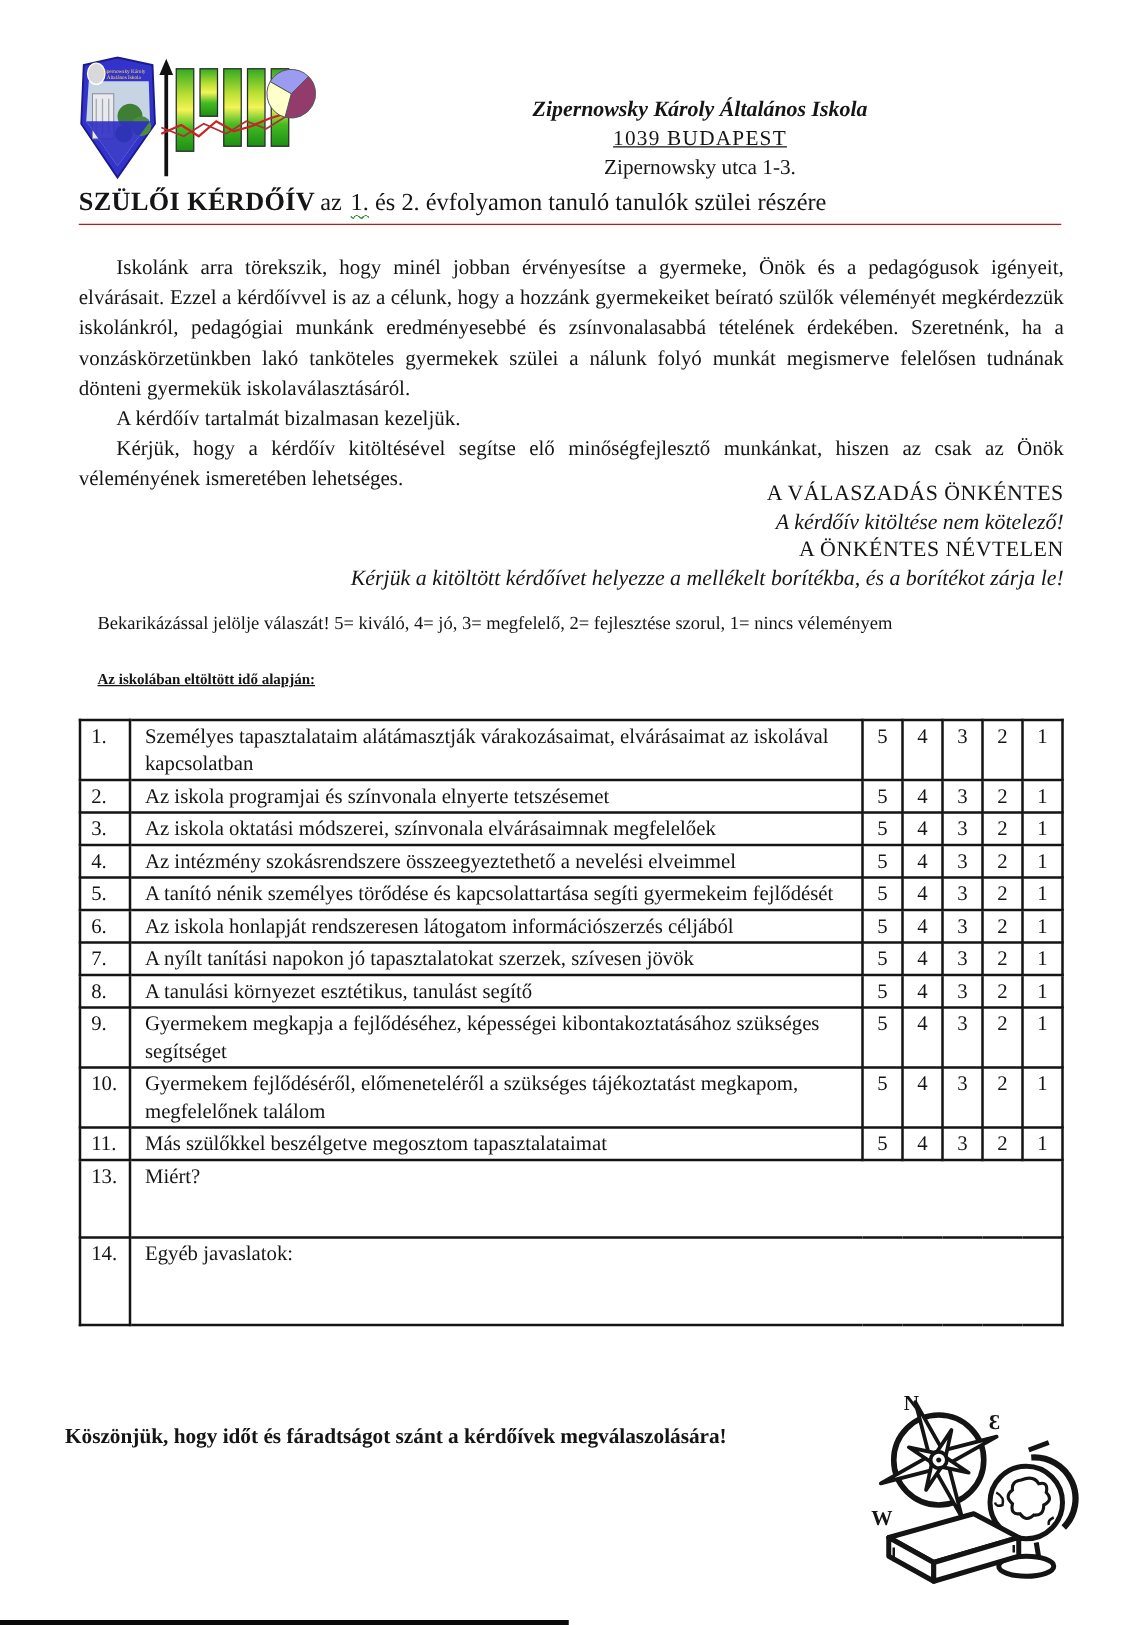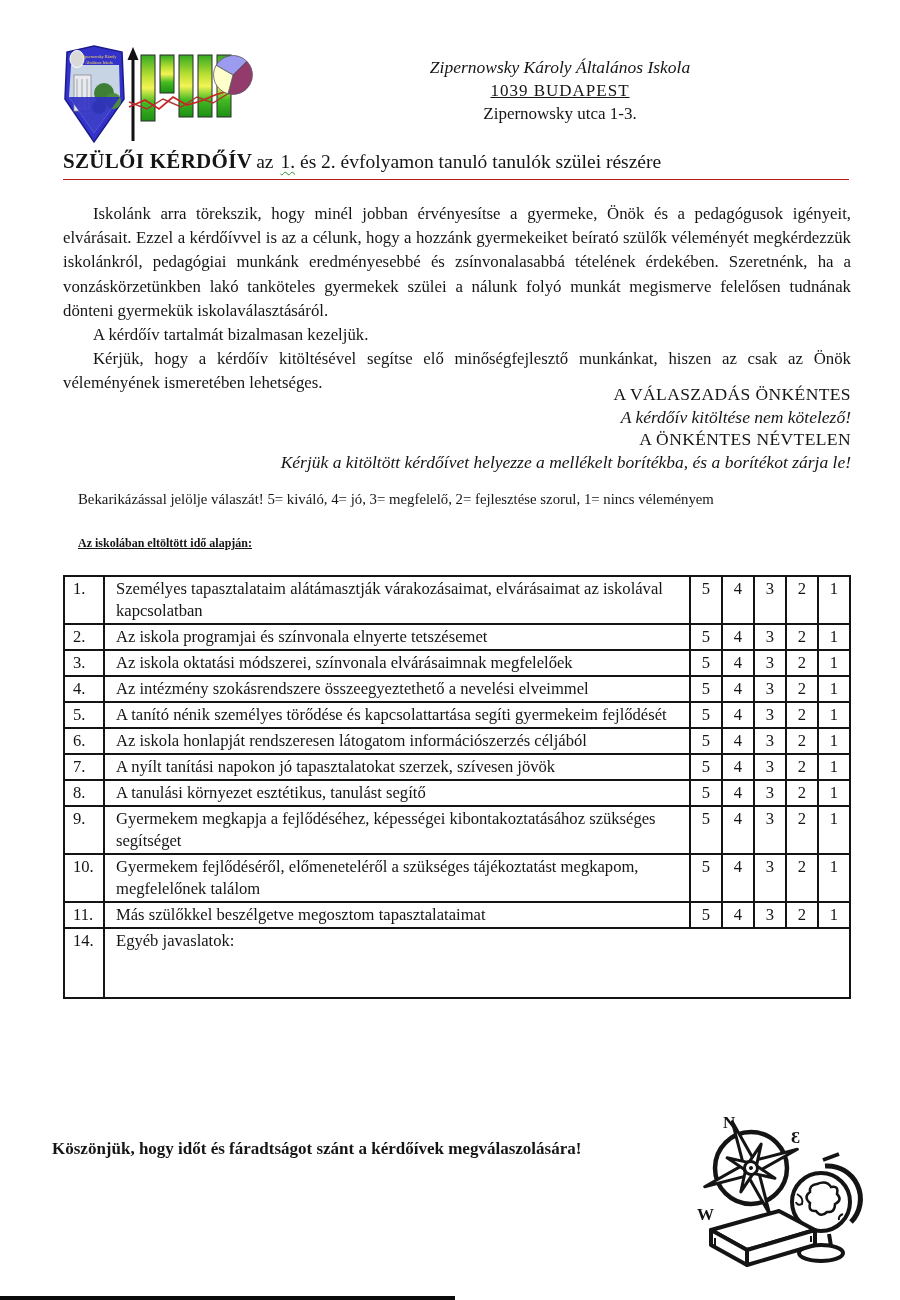--- a/index.html
+++ b/index.html
@@ -3,21 +3,21 @@
 <meta charset="utf-8">
 <style>
   html,body{margin:0;padding:0;background:#ffffff;}
   .page{
     position:relative;width:900px;height:1300px;background:#ffffff;
     font-family:"Liberation Serif","DejaVu Serif",serif;color:#151515;overflow:hidden;
   }
   
   .logo{position:absolute;left:63px;top:45px;}
   .school-info{position:absolute;left:320px;top:56px;width:480px;text-align:center;line-height:23px;}
-  .school-name{font-weight:normal;font-style:italic;font-size:17.5px;}
+  .school-name{font-weight:bold;font-style:italic;font-size:17.5px;margin-top:20px;}
   .school-postal{font-size:17px;text-decoration:underline;letter-spacing:1px;}
   .school-street{font-size:17px;}
   
   .title-block{position:absolute;left:63px;top:149px;width:786px;border-bottom:1px solid #b91c1c;
     padding-bottom:5px;white-space:nowrap;}
   .title-bold{font-weight:bold;font-size:21px;letter-spacing:.3px;}
   .title-rest{font-size:19.5px;}
   .squiggle{text-decoration:underline wavy #2e8b2e;text-decoration-thickness:1px;text-underline-offset:3px;padding-left:7px;}
   
   .intro{position:absolute;left:63px;top:202px;width:788px;font-size:16.8px;line-height:24.2px;text-align:justify;}
@@ -225,20 +225,24 @@
           <td class="c-rate">1</td>
         </tr>
         <tr>
           <td class="c-num">11.</td>
           <td class="c-text">Más szülőkkel beszélgetve megosztom tapasztalataimat</td>
           <td class="c-rate">5</td>
           <td class="c-rate">4</td>
           <td class="c-rate">3</td>
           <td class="c-rate">2</td>
           <td class="c-rate">1</td>
+        </tr>
+        <tr style="height: 62px;">
+          <td class="c-num">13.</td>
+          <td class="c-text" colspan="6">Miért?</td>
         </tr>
         <tr style="height: 70px;">
           <td class="c-num">14.</td>
           <td class="c-text" colspan="6">Egyéb javaslatok:</td>
         </tr>
       </tbody>
   </table>
 
   <div class="thanks">Köszönjük, hogy időt és fáradtságot szánt a kérdőívek megválaszolására!</div>
 

